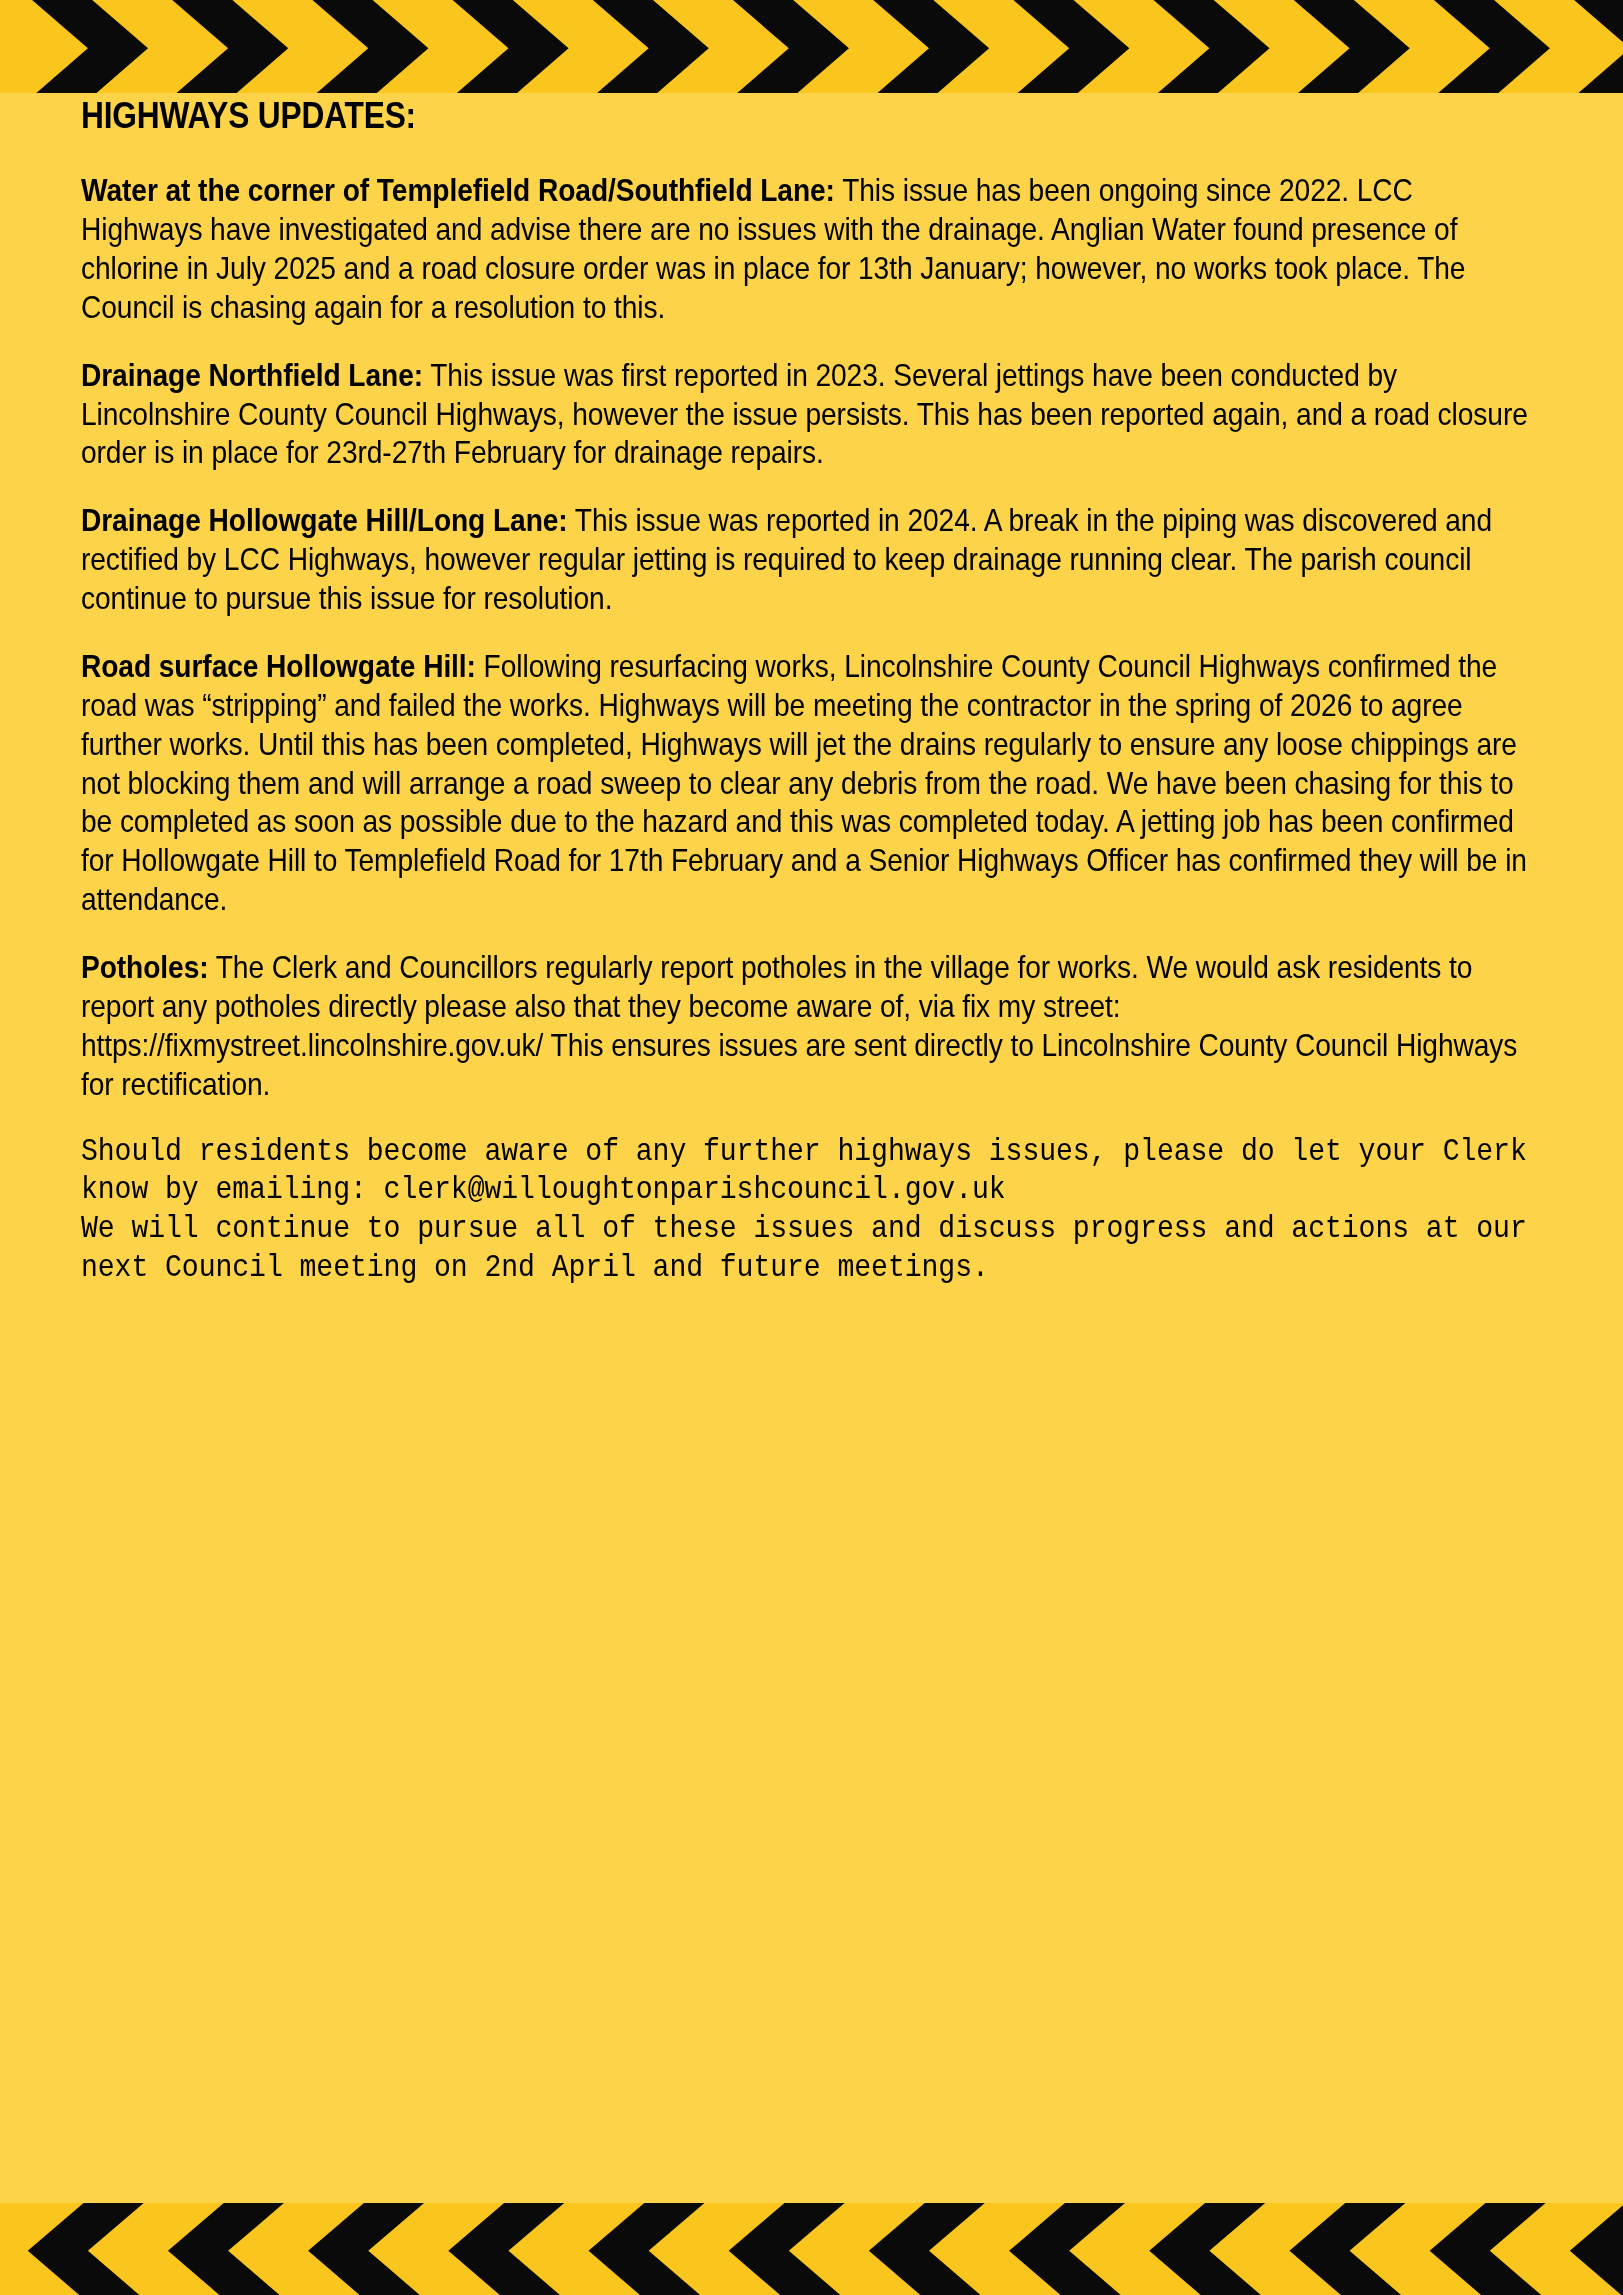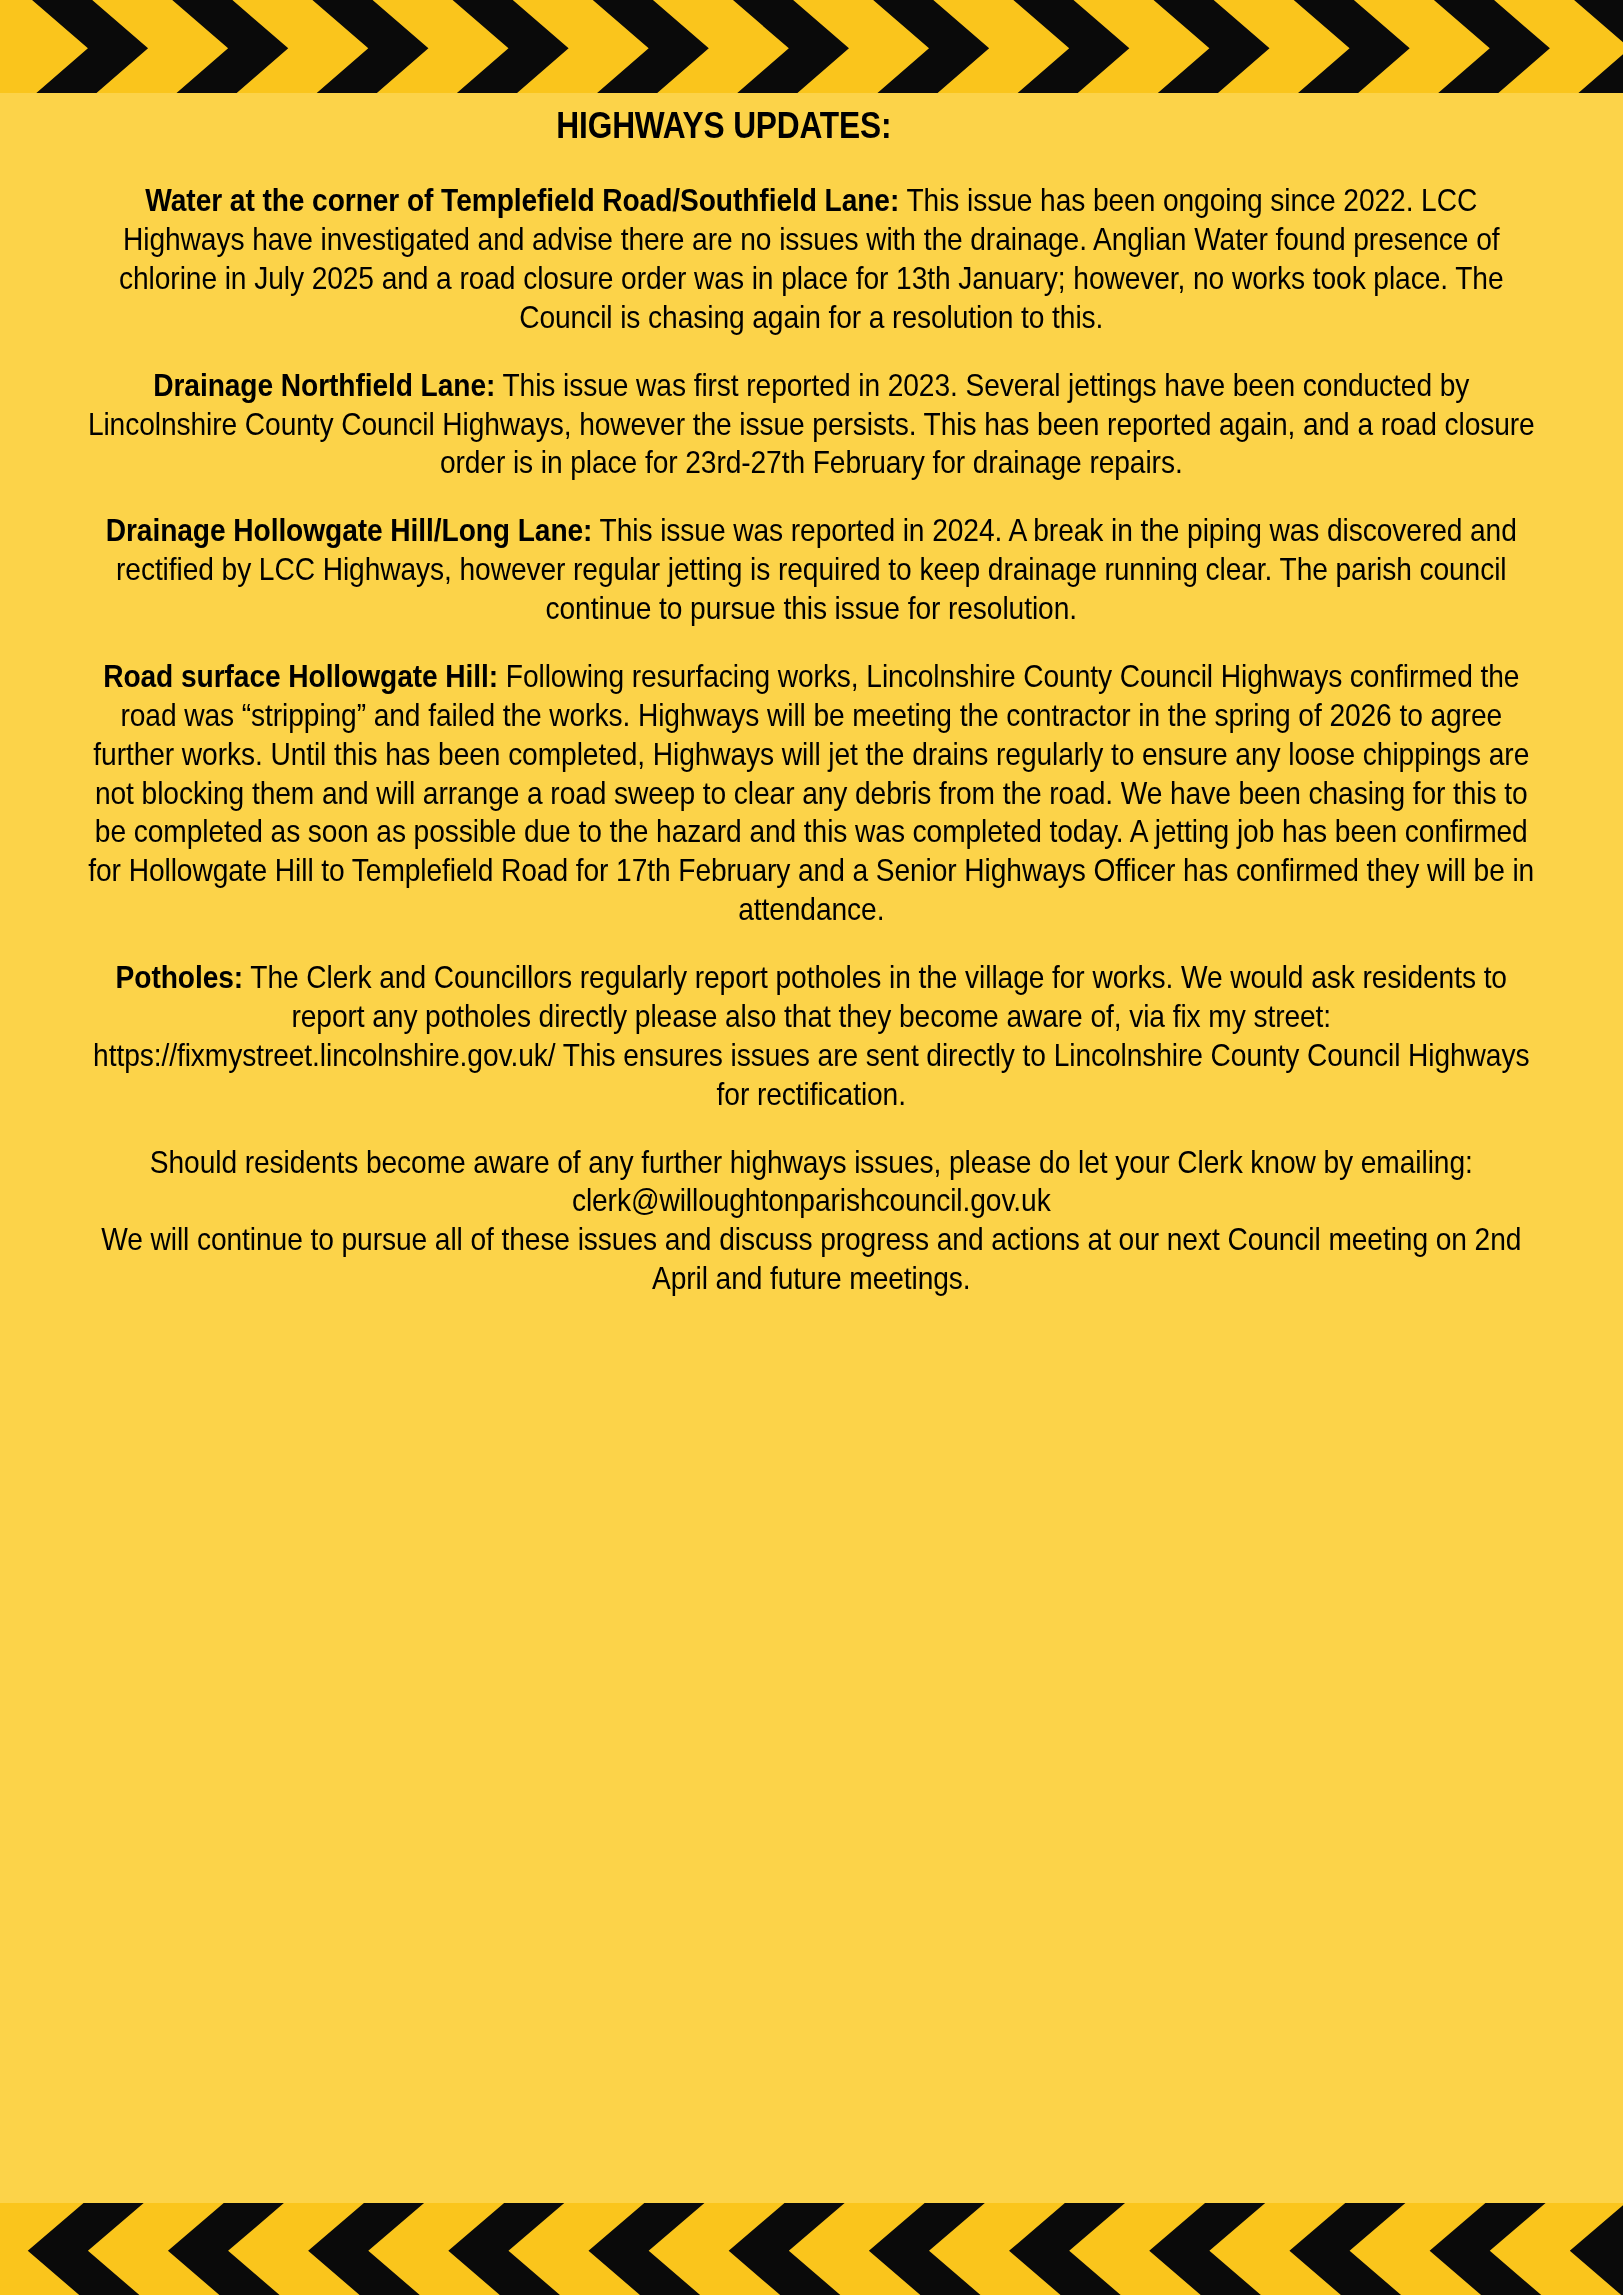--- a/index.html
+++ b/index.html
@@ -38,41 +38,40 @@
 
   .chevron-band svg {
     display: block;
     width: 100%;
     height: 100%;
   }
 
   
   .content {
     flex: 1 1 auto;
-    padding: 14px 81px 0 81px;
+    padding: 4px 81px 0 81px;
     box-sizing: border-box;
-    text-align: center;
   }
 
   .doc-title {
     font-size: 36px;
     font-weight: bold;
     line-height: 1.06;
     letter-spacing: -0.2px;
     color: #000000;
     margin: 0 0 36px 0;
     font-stretch: condensed;
     transform: scaleX(0.88);
     transform-origin: left center;
   }
 
   .section {
     margin: 0 0 29px 0;
   }
-  .section:last-child { margin-bottom: 15px; }
+  .section:last-child { margin-bottom: 15px; font-family: Liberation Mono, monospace; }
 
   .para {
     font-size: 32px;
     line-height: 1.215;
     color: #000000;
     margin: 0;
     transform: scaleX(0.88);
     transform-origin: left top;
     width: 113.6%;
     letter-spacing: -0.1px;

